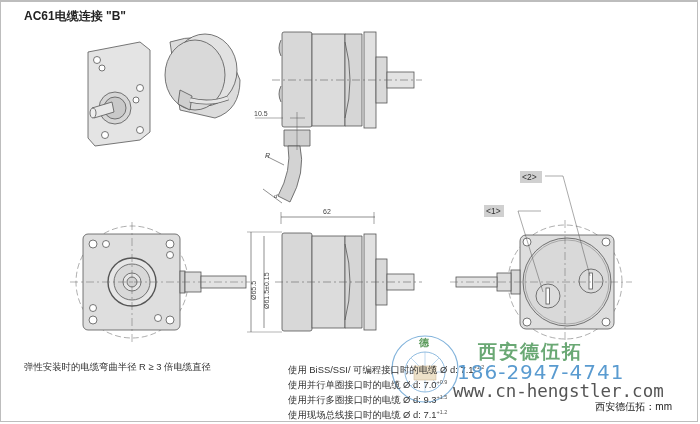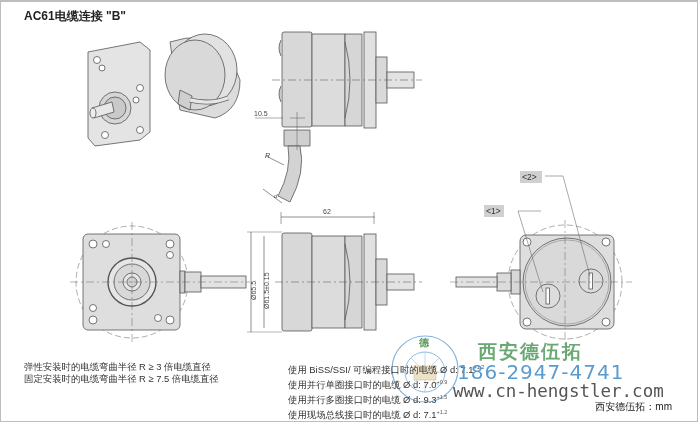--- a/index.html
+++ b/index.html
@@ -147,21 +147,20 @@
     <circle cx="425" cy="369" r="33" fill="none" stroke="#5a9bd0" stroke-width="1.2"></circle>
     <circle cx="425" cy="372" r="20" fill="none" stroke="#5a9bd0" stroke-width="0.9"></circle>
     <path d="M405 372 L445 372 M425 352 L425 392 M411 358 L439 386 M439 358 L411 386" stroke="#5a9bd0" stroke-width="0.5"></path>
     <path d="M414 366 L436 366 L436 380 L414 380 Z" fill="#e8d8b8" stroke="#b89a6a" stroke-width="0.5"></path>
   </g>
   <text x="419" y="346" font-size="10" fill="#5a9a5a" font-weight="bold">德</text>
 </svg>
 
 <div class="note notes-left">
   <div>弹性安装时的电缆弯曲半径 R ≥ 3 倍电缆直径</div>
-  <div>固定安装时的电缆弯曲半径 R ≥ 7.5 倍电缆直径</div>
 </div>
 
 <div class="note notes-right">
   <div><span>使用 BiSS/SSI/ 可编程接口时的电缆 Ø d:</span> <span>7.1</span><span class="sup">+1.2</span></div>
   <div><span>使用并行单圈接口时的电缆 Ø d:</span> <span>7.0</span><span class="sup">+0.9</span></div>
   <div><span>使用并行多圈接口时的电缆 Ø d:</span> <span>9.3</span><span class="sup">+1.5</span></div>
   <div><span>使用现场总线接口时的电缆 Ø d:</span> <span>7.1</span><span class="sup">+1.2</span></div>
 </div>
 
 <div class="wm-cn">西安德伍拓</div>

